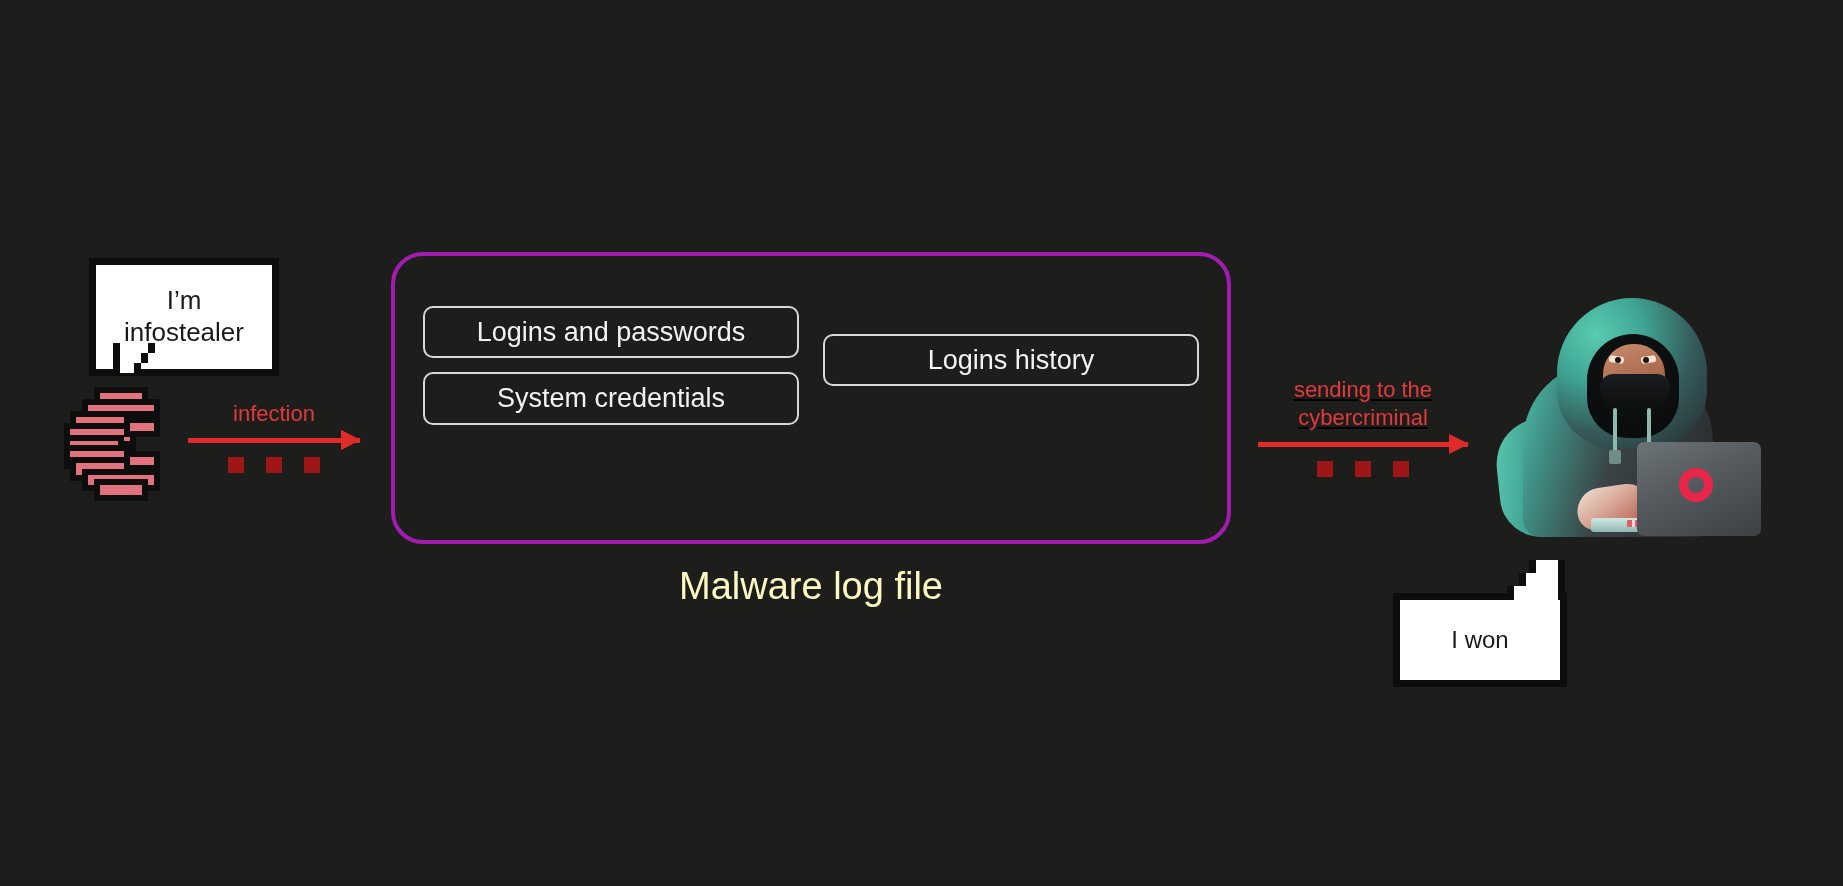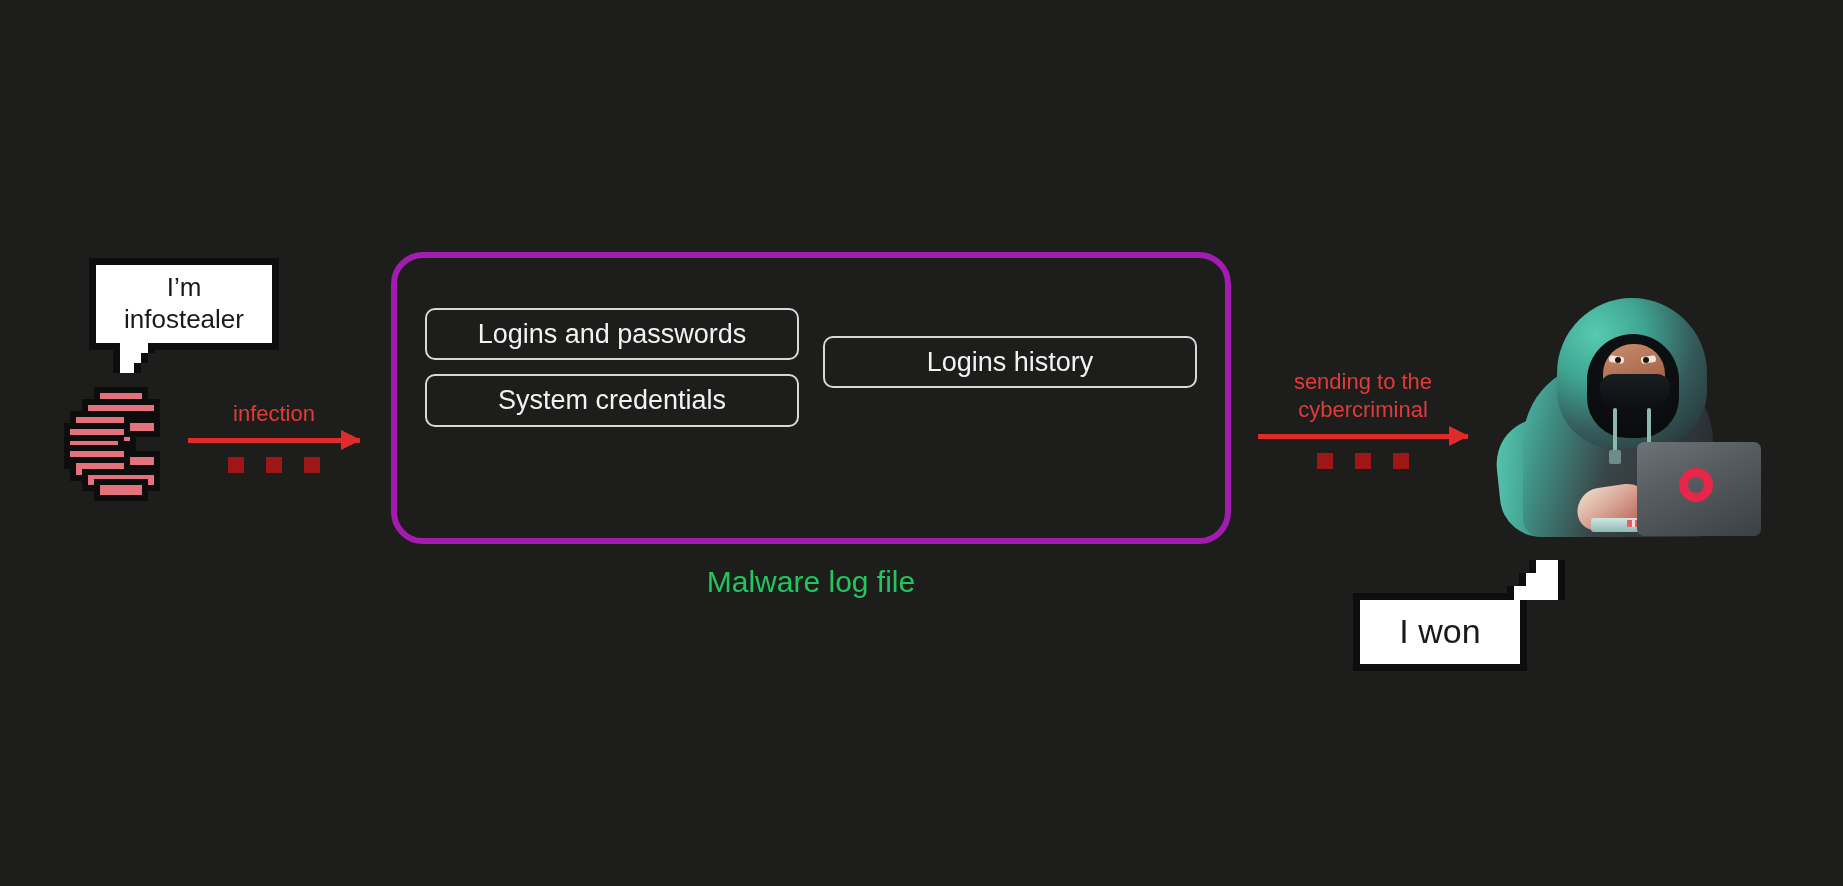--- a/index.html
+++ b/index.html
@@ -45,28 +45,28 @@
     width: 7px; height: 7px;
     background: #0d0d0d;
   }
 
   .bubble-1 {
     left: 96px;
     top: 265px;
     width: 160px;
     height: 78px;
     font-size: 26px;
-    padding: 0 8px;
+    padding: 13px 8px;
   }
   .bubble-2 {
-    left: 1360px;
+    left: 1400px;
     top: 600px;
     width: 160px;
-    height: 64px;
-    font-size: 34px;
+    height: 80px;
+    font-size: 24px;
   }
 
   
   .tail {
     position: absolute;
   }
   .tail span {
     position: absolute;
     display: block;
     background: #ffffff;
@@ -126,21 +126,21 @@
     background: #9e1616;
   }
 
   
   .card {
     position: absolute;
     left: 391px;
     top: 252px;
     width: 840px;
     height: 292px;
-    border: 6px solid #a21caf;
+    border: 4px solid #a21caf;
     border-radius: 32px;
     box-sizing: border-box;
   }
   .card-cols {
     position: absolute;
     inset: 0;
     display: flex;
     align-items: flex-start;
     padding: 50px 28px 0 28px;
     box-sizing: border-box;
@@ -160,22 +160,22 @@
     line-height: 1.2;
     box-sizing: border-box;
   }
 
   .card-caption {
     position: absolute;
     left: 391px;
     top: 565px;
     width: 840px;
     text-align: center;
-    color: #22c55e;
-    font-size: 30px;
+    color: #fef9c3;
+    font-size: 38px;
   }
 
   
   .hacker {
     position: absolute;
     left: 1495px;
     top: 290px;
     width: 270px;
     height: 245px;
   }
@@ -330,21 +330,21 @@
         <div class="chip">Logins and passwords</div>
         <div class="chip">System credentials</div>
       </div>
       <div class="col col-right">
         <div class="chip">Logins history</div>
       </div>
     </div>
   </div>
   <div class="card-caption">Malware log file</div>
 
-  <div class="arrow-group" style="left:1258px; top:368px; width:210px;">
+  <div class="arrow-group" style="left:1258px; top:376px; width:210px;text-decoration:underline;">
     <div class="arrow-label">sending to the
 cybercriminal</div>
     <div class="arrow-line">
       <i class="arrow-head"></i>
     </div>
     <div class="dots">
       <b></b>
         <b></b>
         <b></b>
     </div>

